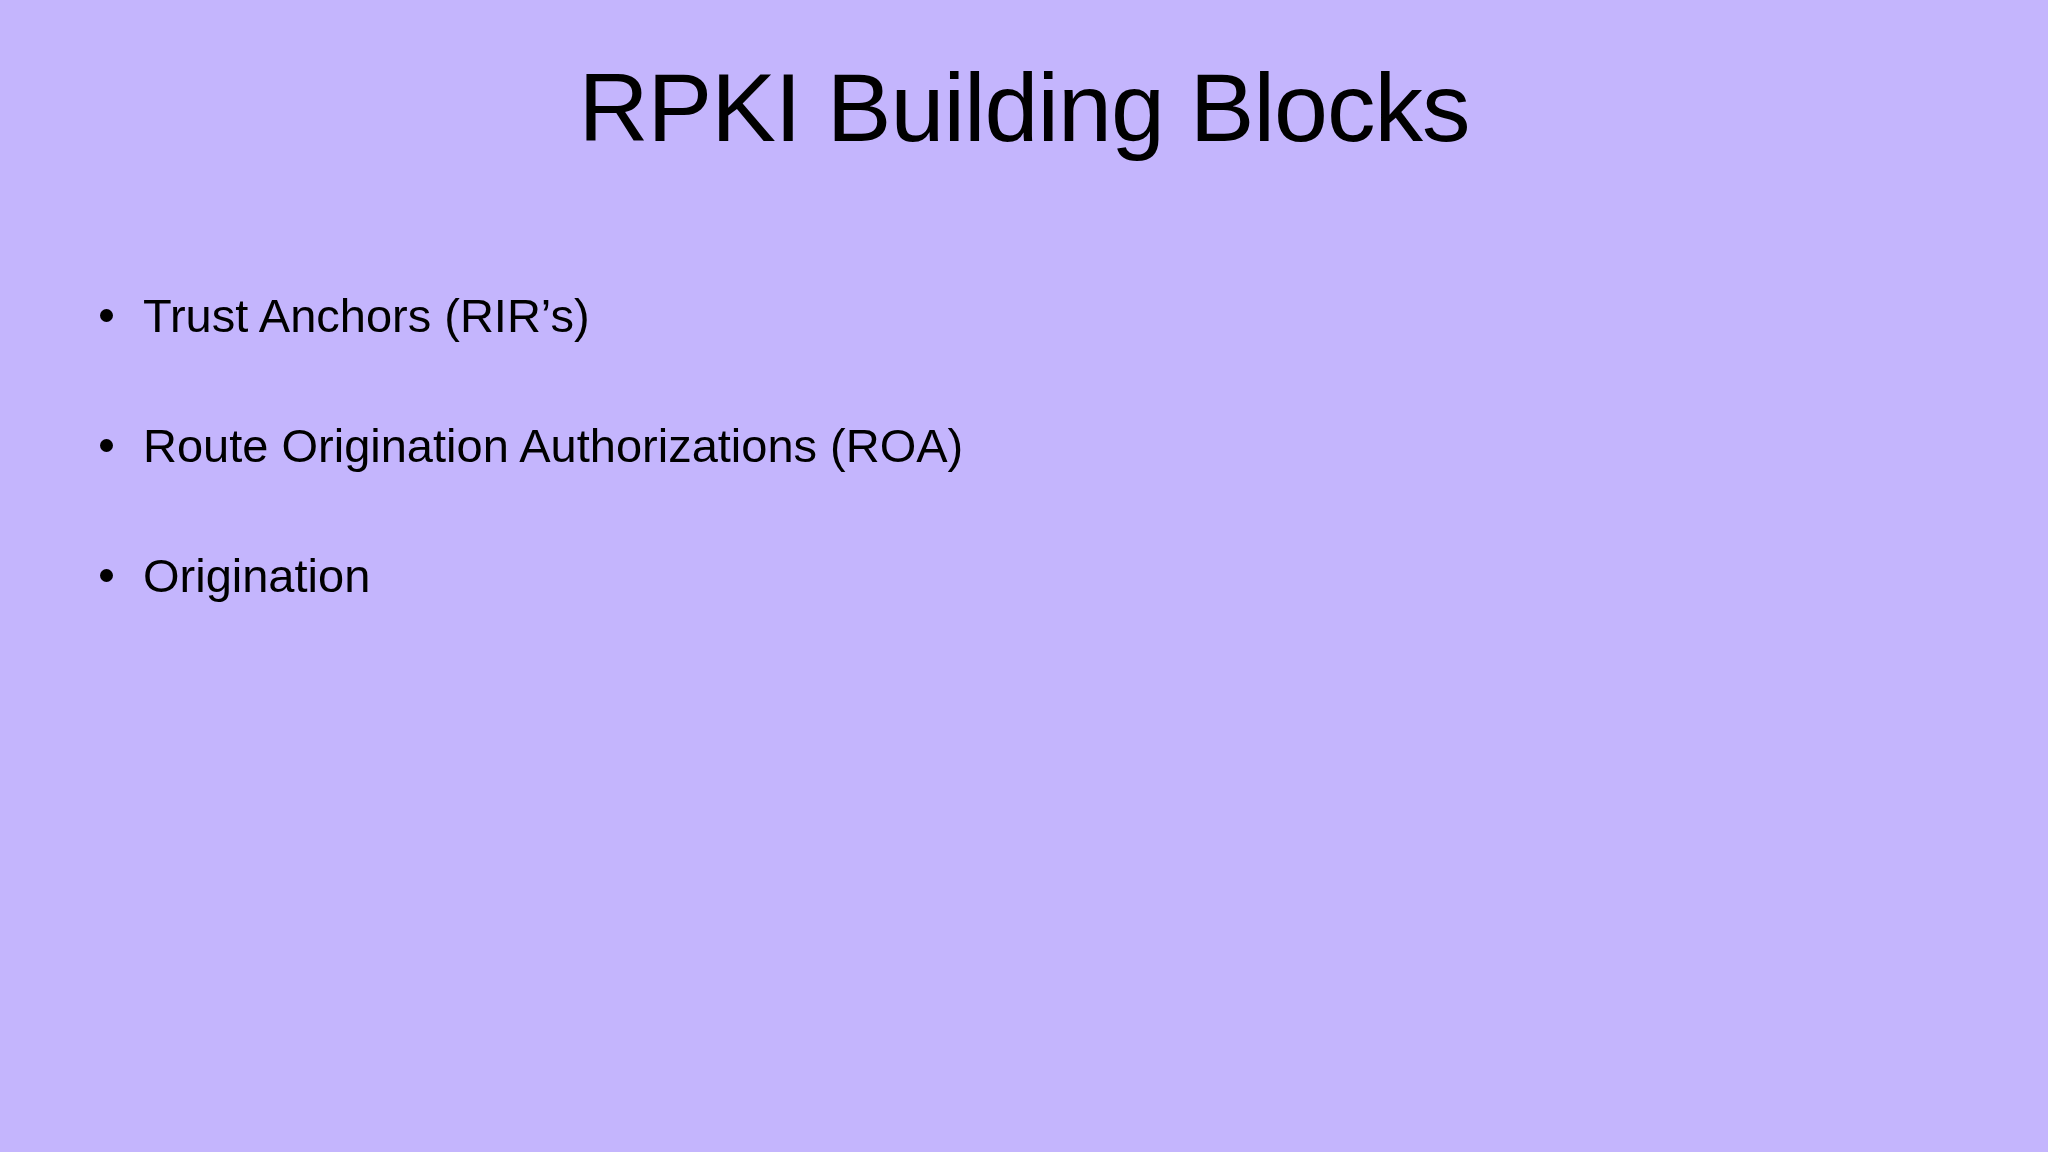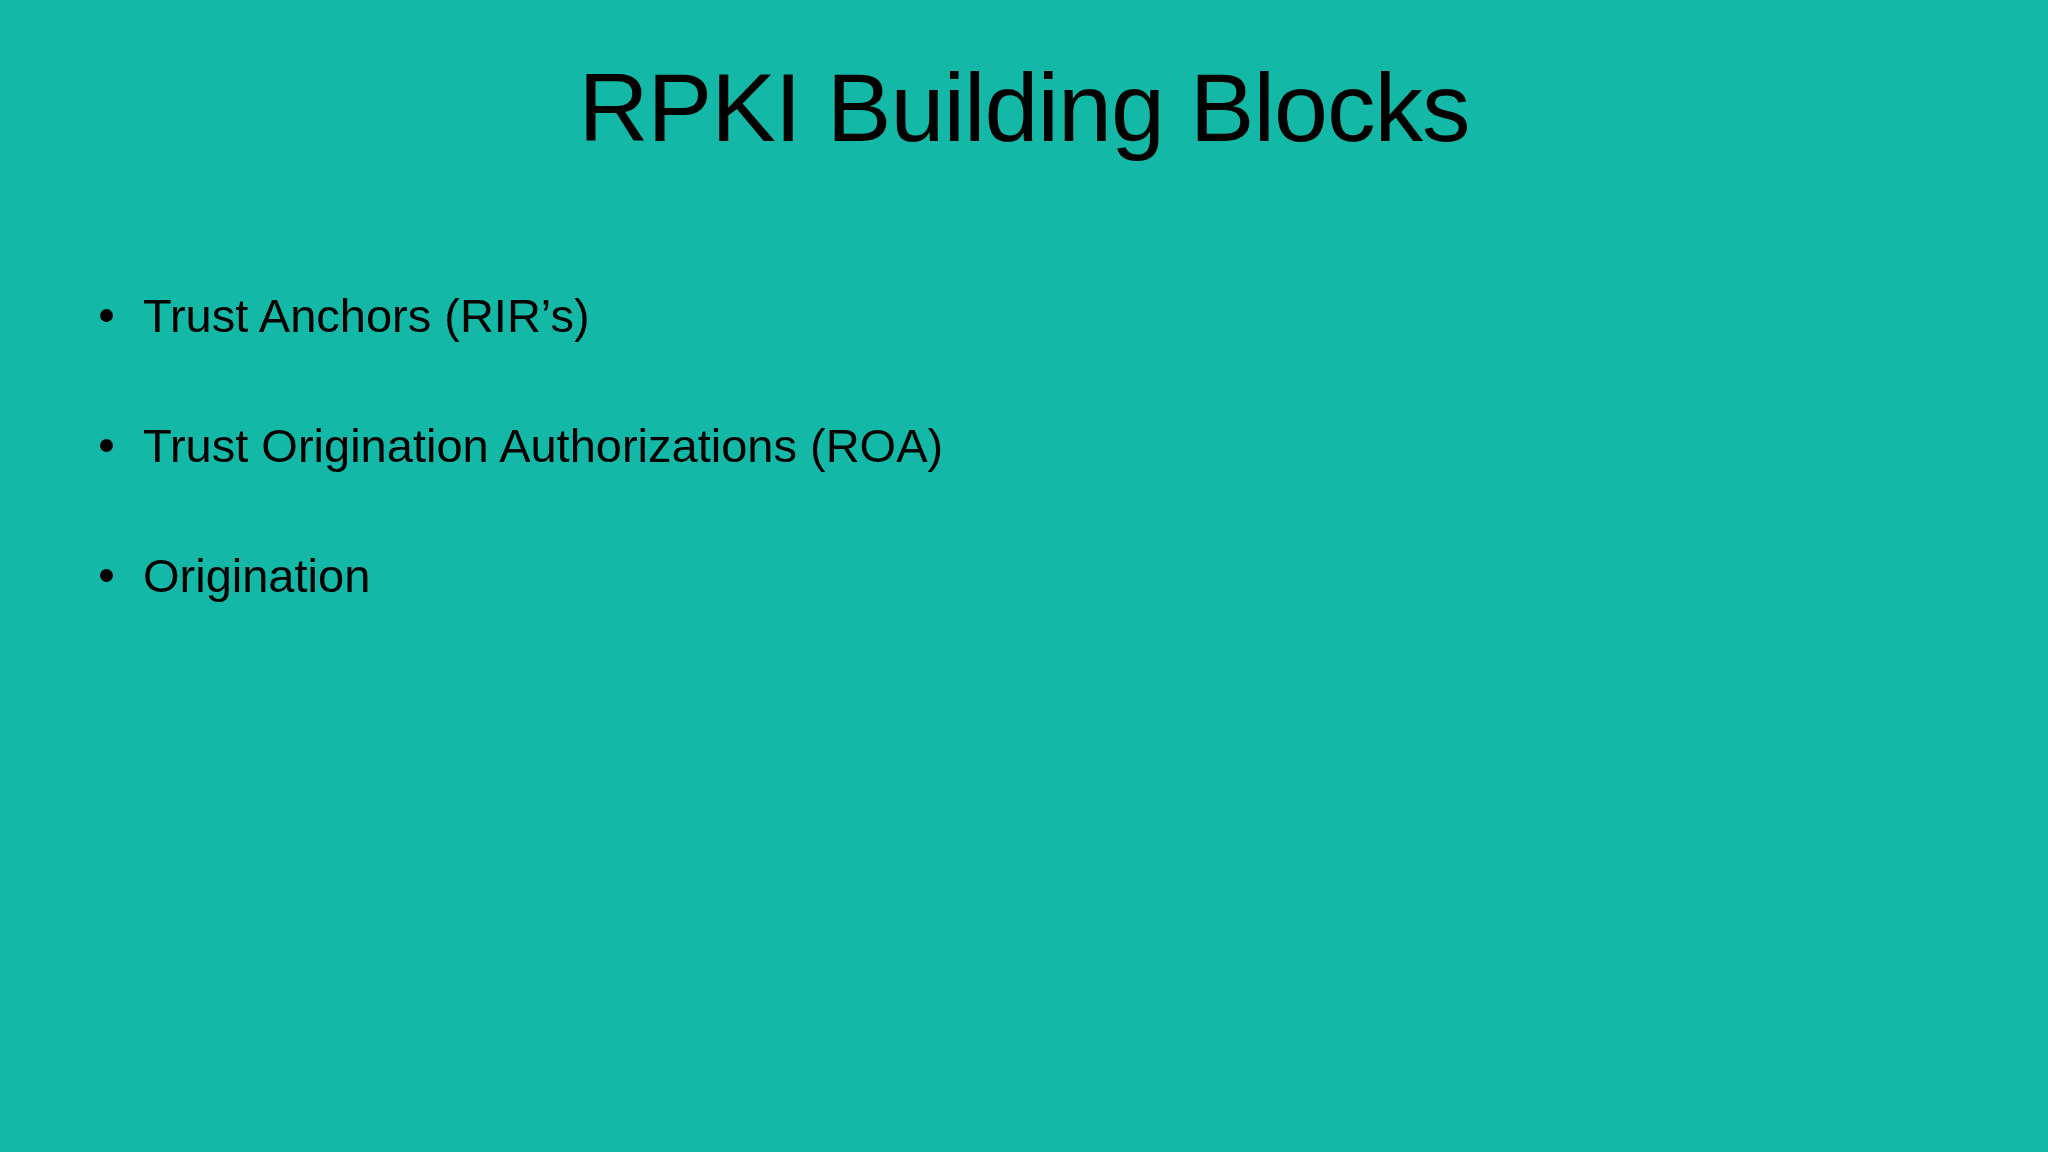--- a/index.html
+++ b/index.html
@@ -10,21 +10,21 @@
     overflow: hidden;
   }
   body {
     background: #ffffff;
     font-family: "Liberation Sans", "DejaVu Sans", sans-serif;
   }
   .slide {
     position: relative;
     width: 2048px;
     height: 1152px;
-    background: #14b8a6;
+    background: #c4b5fd;
   }
   .slide-title {
     position: absolute;
     top: 50px;
     left: 0;
     width: 100%;
     margin: 0;
     text-align: center;
     font-size: 97px;
     font-weight: 400;
@@ -74,21 +74,21 @@
 
   <ul class="bullet-list">
 
     <li class="bullet-item">
       <span class="bullet-dot"></span>
       <span class="bullet-label">Trust Anchors (RIR’s)</span>
     </li>
 
     <li class="bullet-item">
       <span class="bullet-dot"></span>
-      <span class="bullet-label">Trust Origination Authorizations (ROA)</span>
+      <span class="bullet-label">Route Origination Authorizations (ROA)</span>
     </li>
 
     <li class="bullet-item">
       <span class="bullet-dot"></span>
       <span class="bullet-label">Origination</span>
     </li>
 
   </ul>
 
 </div>

